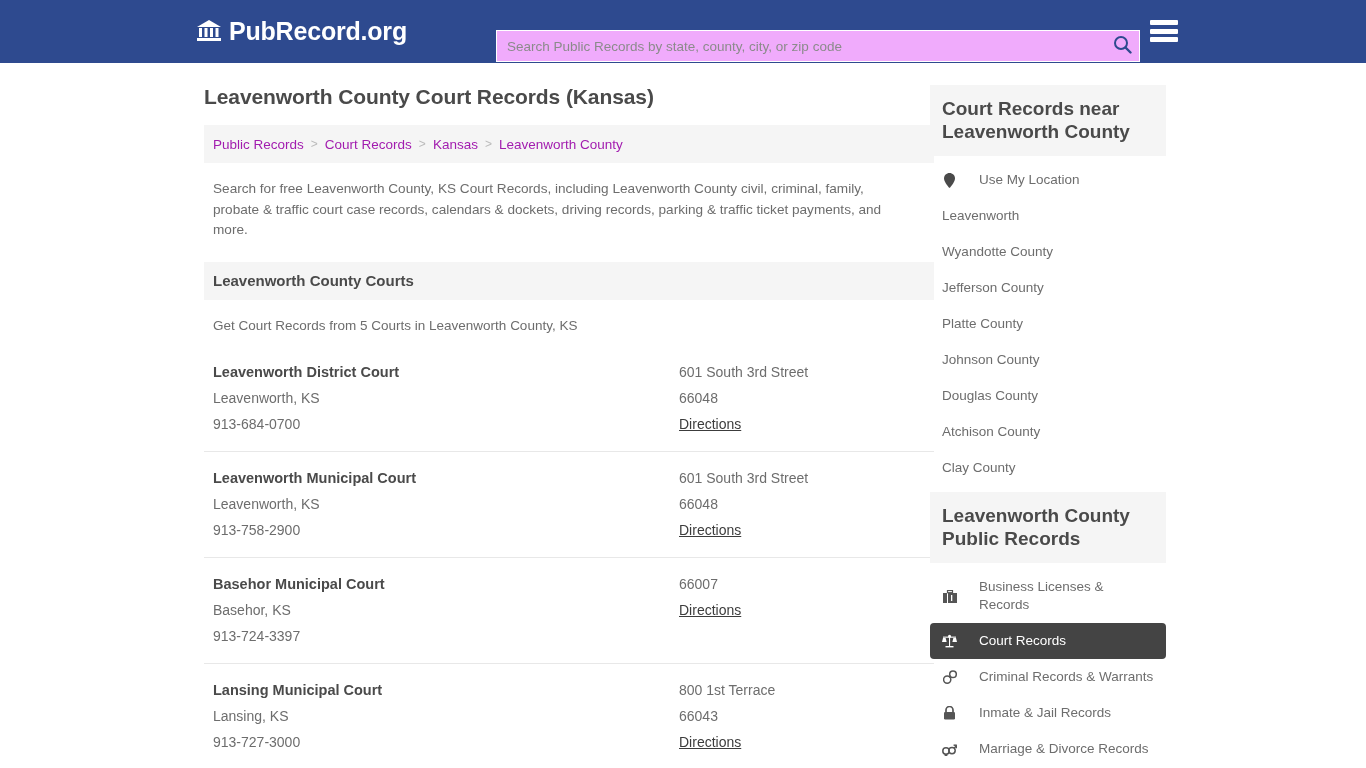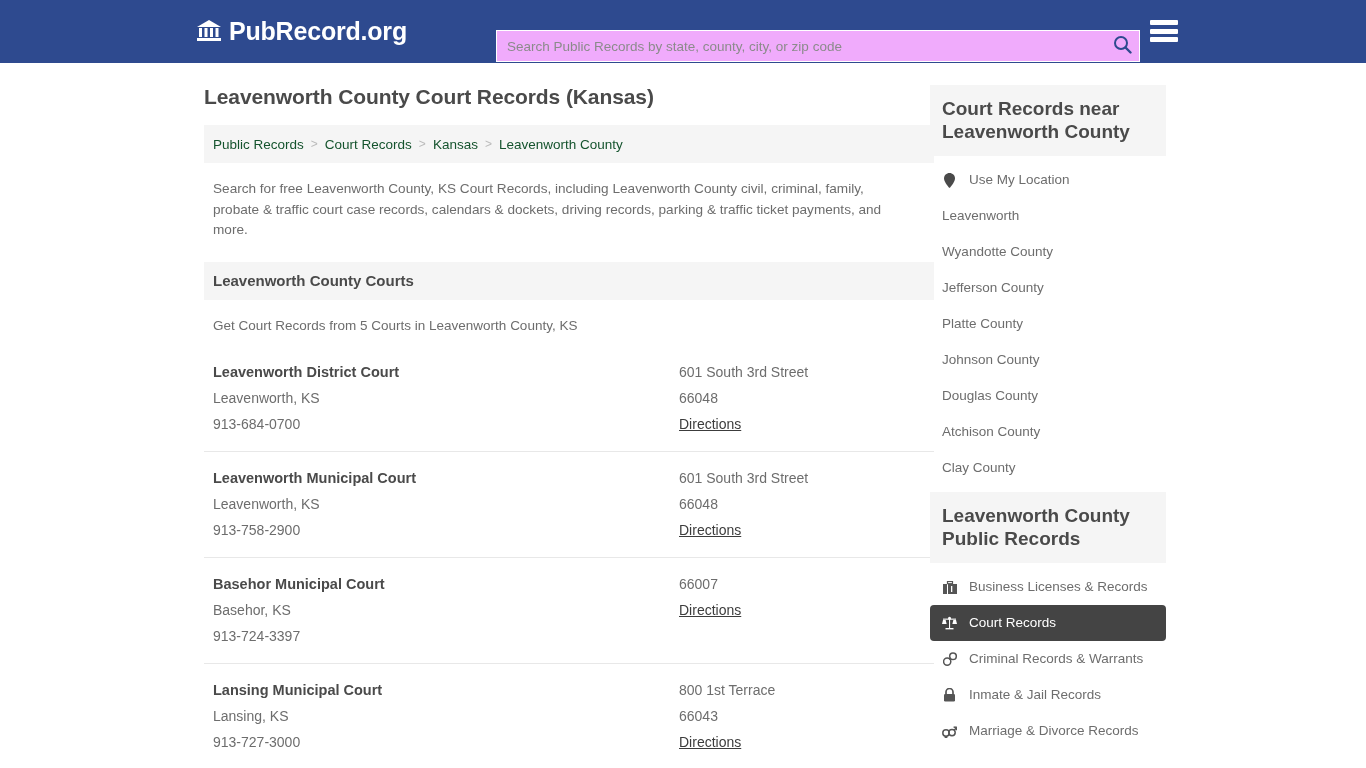--- a/index.html
+++ b/index.html
@@ -113,21 +113,21 @@
   .breadcrumb {
     background: #f5f5f5;
     height: 38px;
     display: flex;
     align-items: center;
     padding-left: 9px;
     font-size: 13.5px;
     color: #777;
   }
   .breadcrumb a {
-    color: #14532d;
+    color: #a21caf;
     text-decoration: none;
   }
   .bc-sep {
     color: #bbb;
     margin: 0 7px;
     font-size: 12px;
   }
 
   
   .description {
@@ -201,21 +201,21 @@
     padding: 12px 12px 13px 12px;
     font-size: 19px;
     font-weight: bold;
     color: #4a4a4a;
     line-height: 23px;
   }
   .side-list { margin-top: 6px; }
   .side-item {
     display: flex;
     align-items: center;
-    gap: 12px;
+    gap: 22px;
     padding: 9px 12px;
     font-size: 13.5px;
     color: #6d6d6d;
     border-radius: 4px;
     cursor: pointer;
     line-height: 18px;
   }
   .side-item.active {
     background: #444444;
     color: #ffffff;

